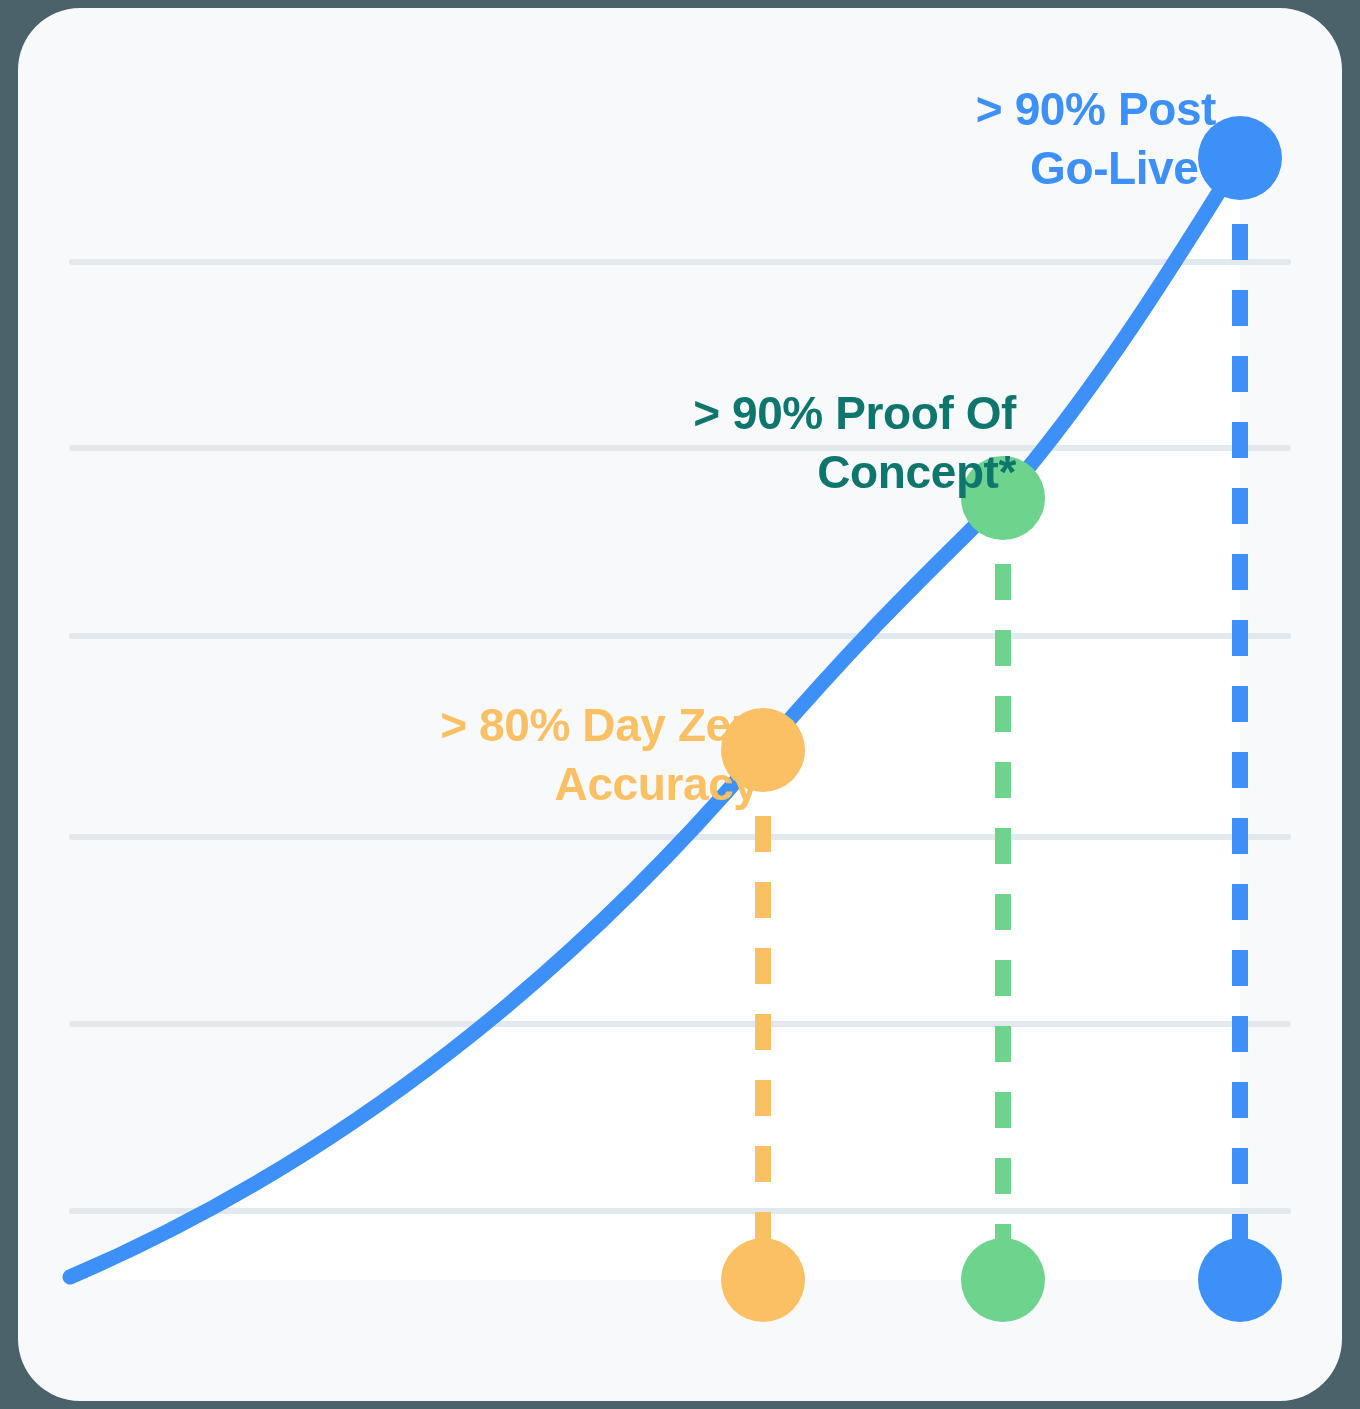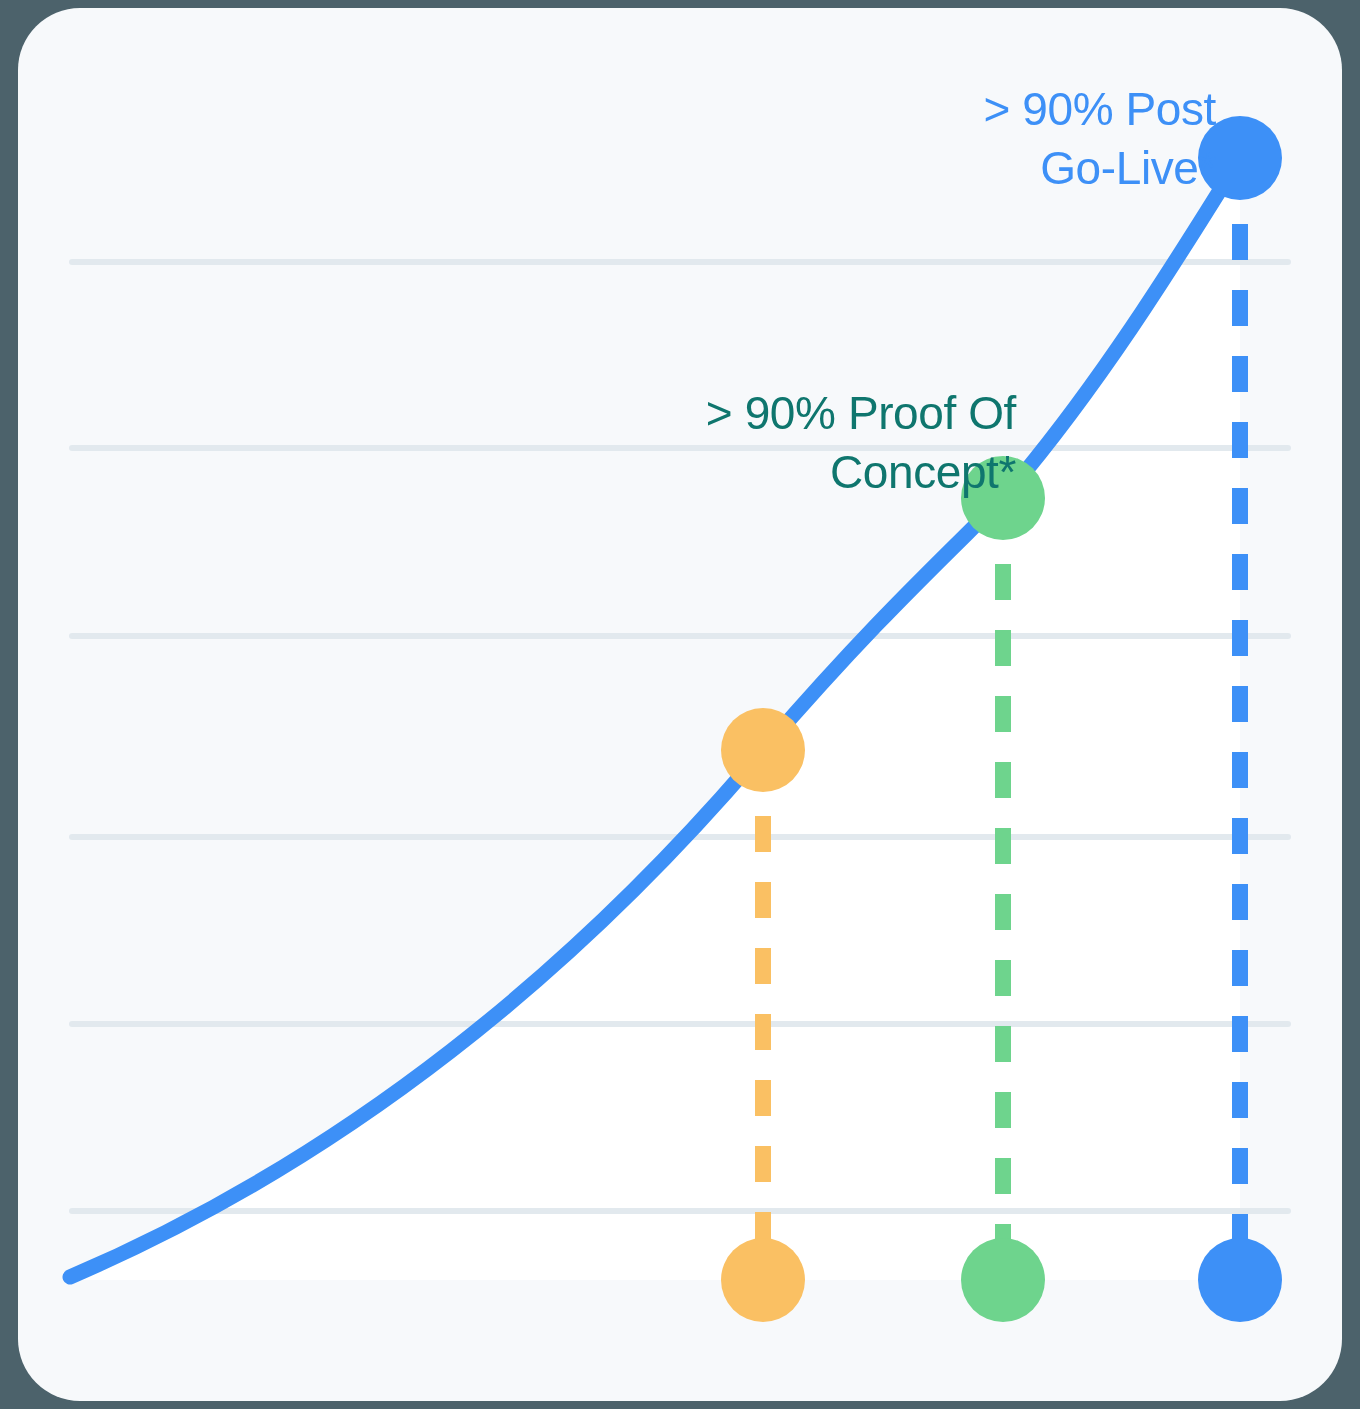--- a/index.html
+++ b/index.html
@@ -37,21 +37,21 @@
     left: 0;
     top: 0;
     width: 1324px;
     height: 1393px;
   }
   .annot {
     position: absolute;
     font-family: "Liberation Sans", sans-serif;
     font-size: 46px;
     line-height: 1.28;
-    font-weight: 400;
+    font-weight: 700;
     letter-spacing: -0.4px;
     white-space: pre-line;
     text-align: right;
   }
   #annot-0 {
     right: 566px;
     top: 688px;
     color: #fac063;
   }
   #annot-1 {
@@ -99,20 +99,22 @@
           <circle cx="1222" cy="1272" r="42" fill="#3d90f7"></circle>
         </g>
 
         <g id="data-points">
           <circle cx="745" cy="742" r="42" fill="#fac063"></circle>
           <circle cx="985" cy="490" r="42" fill="#6ed48d"></circle>
           <circle cx="1222" cy="150" r="42" fill="#3d90f7"></circle>
         </g>
       </svg>
 
+      <div class="annot" id="annot-0">&gt; 80% Day Zero
+Accuracy*</div>
 
       <div class="annot" id="annot-1">&gt; 90% Proof Of
 Concept*</div>
 
       <div class="annot" id="annot-2">&gt; 90% Post
 Go-Live*</div>
 
     </div>
   </div>
 </div>

